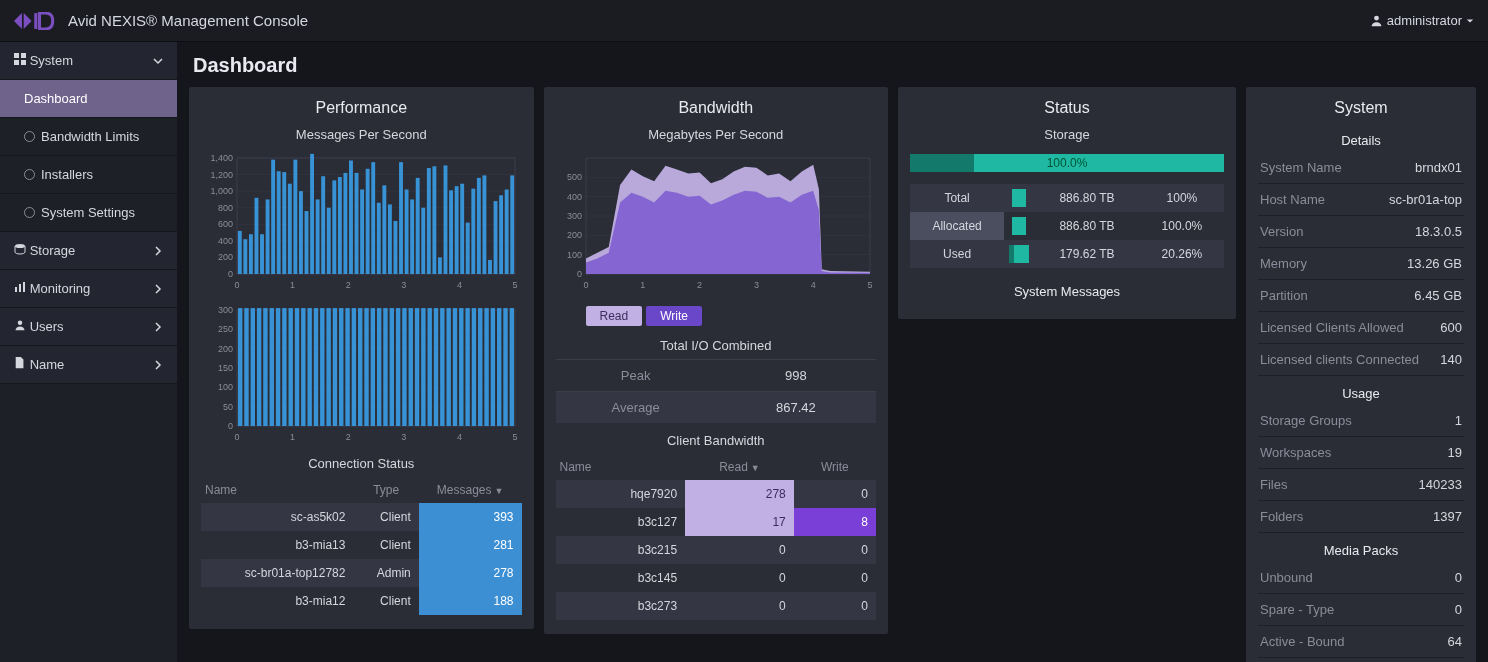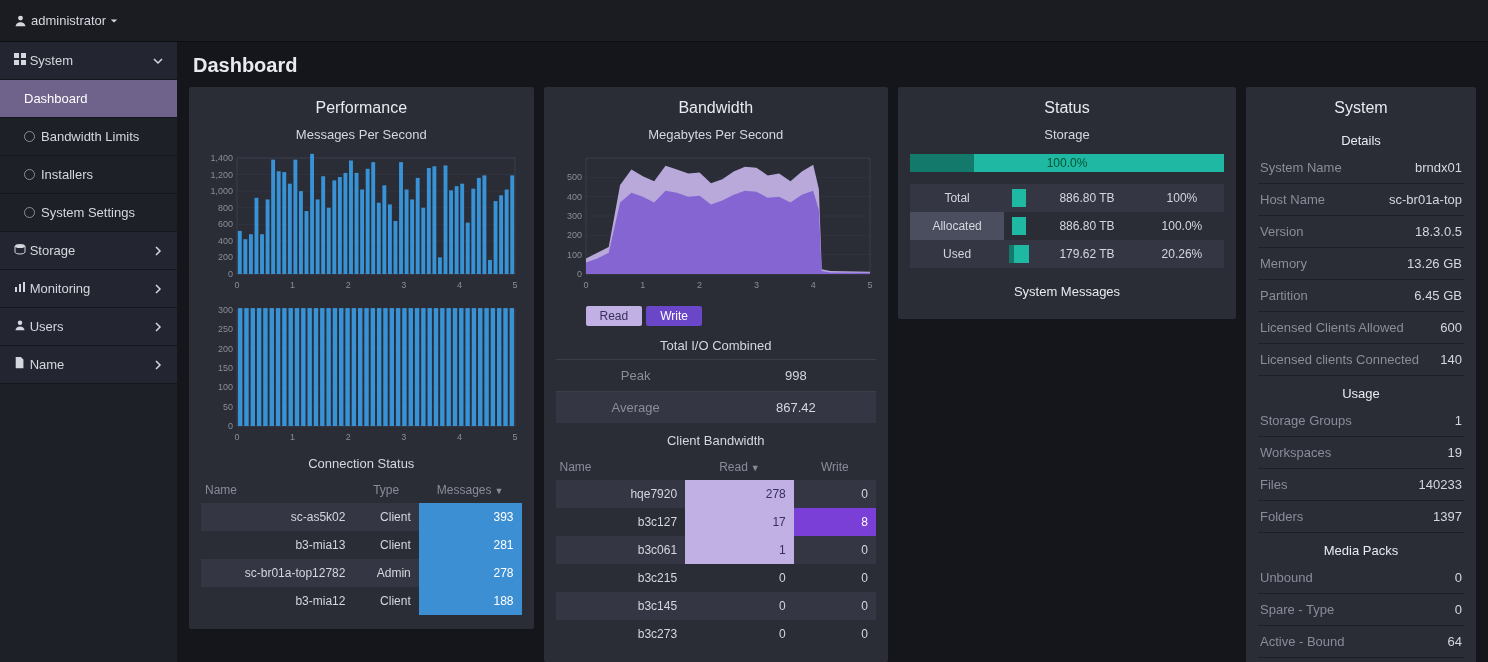--- a/index.html
+++ b/index.html
@@ -90,20 +90,29 @@
   
   .kv-section-title{text-align:center;margin:10px 0 4px;color:#e9eaf0}
   .kv{display:flex;justify-content:space-between;padding:8px 2px;border-bottom:1px solid #1d1f27}
   .kv .k{color:var(--text-dim)}
   .kv .v{color:var(--text)}
 </style>
 </head>
 <body>
 
 <div class="topbar">
+  <div class="brand">
+    <svg class="logo-svg" viewBox="0 0 100 40">
+      <path d="M0 20 L18 2 L18 38 Z" fill="#7b4fbf"></path>
+      <path d="M22 2 L40 20 L22 38 Z" fill="#7b4fbf"></path>
+      <rect x="46" y="2" width="7" height="36" fill="#7b4fbf"></rect>
+      <path d="M58 2 L72 2 Q88 2 88 20 Q88 38 72 38 L58 38 Z" fill="none" stroke="#7b4fbf" stroke-width="7"></path>
+    </svg>
+    <span>Avid NEXIS® Management Console</span>
+  </div>
   <div class="user-menu">
     <svg width="13" height="13" viewBox="0 0 16 16" fill="#d5d7de">
         <circle cx="8" cy="5" r="3"></circle>
         <path d="M2 15c0-3 3-5 6-5s6 2 6 5z"></path>
       </svg>
     <span>administrator</span>
     <svg width="8" height="8" viewBox="0 0 10 10">
         <path d="M1 3l4 4 4-4z" fill="#d5d7de"></path>
       </svg>
   </div>
@@ -427,25 +436,20 @@
                 <td>hqe7920</td>
                 <td class="cell-plight">278</td>
                 <td class="">0</td>
               </tr>
               <tr>
                 <td>b3c127</td>
                 <td class="cell-plight">17</td>
                 <td class="cell-pbright">8</td>
               </tr>
               <tr>
-                <td>b3c061</td>
-                <td class="cell-plight">1</td>
-                <td class="">0</td>
-              </tr>
-              <tr>
                 <td>b3c215</td>
                 <td class="">0</td>
                 <td class="">0</td>
               </tr>
               <tr>
                 <td>b3c145</td>
                 <td class="">0</td>
                 <td class="">0</td>
               </tr>
               <tr>

